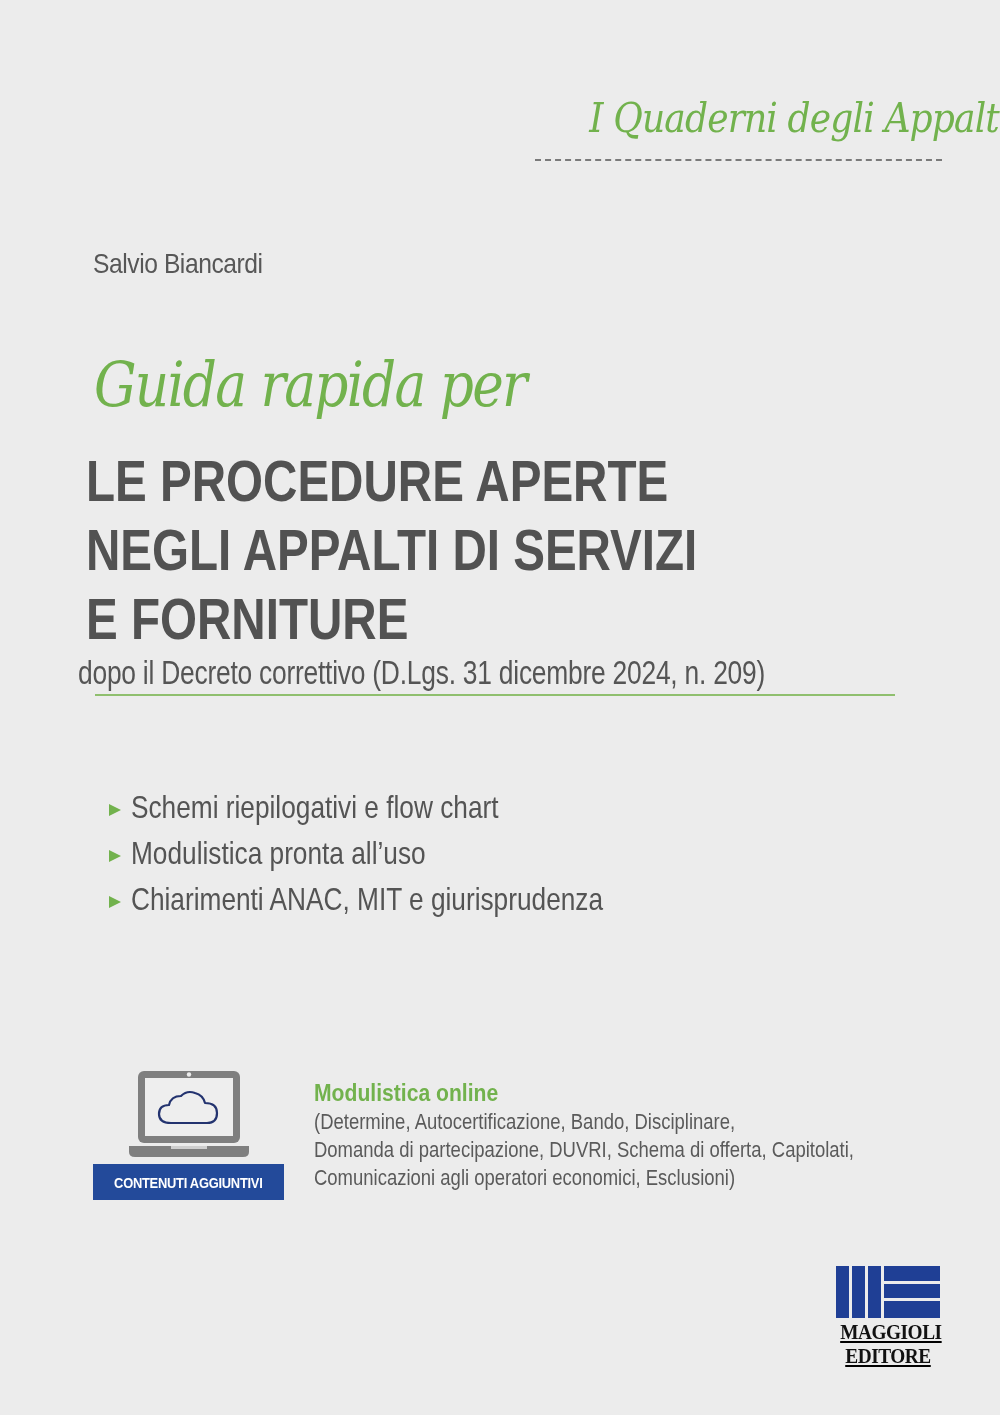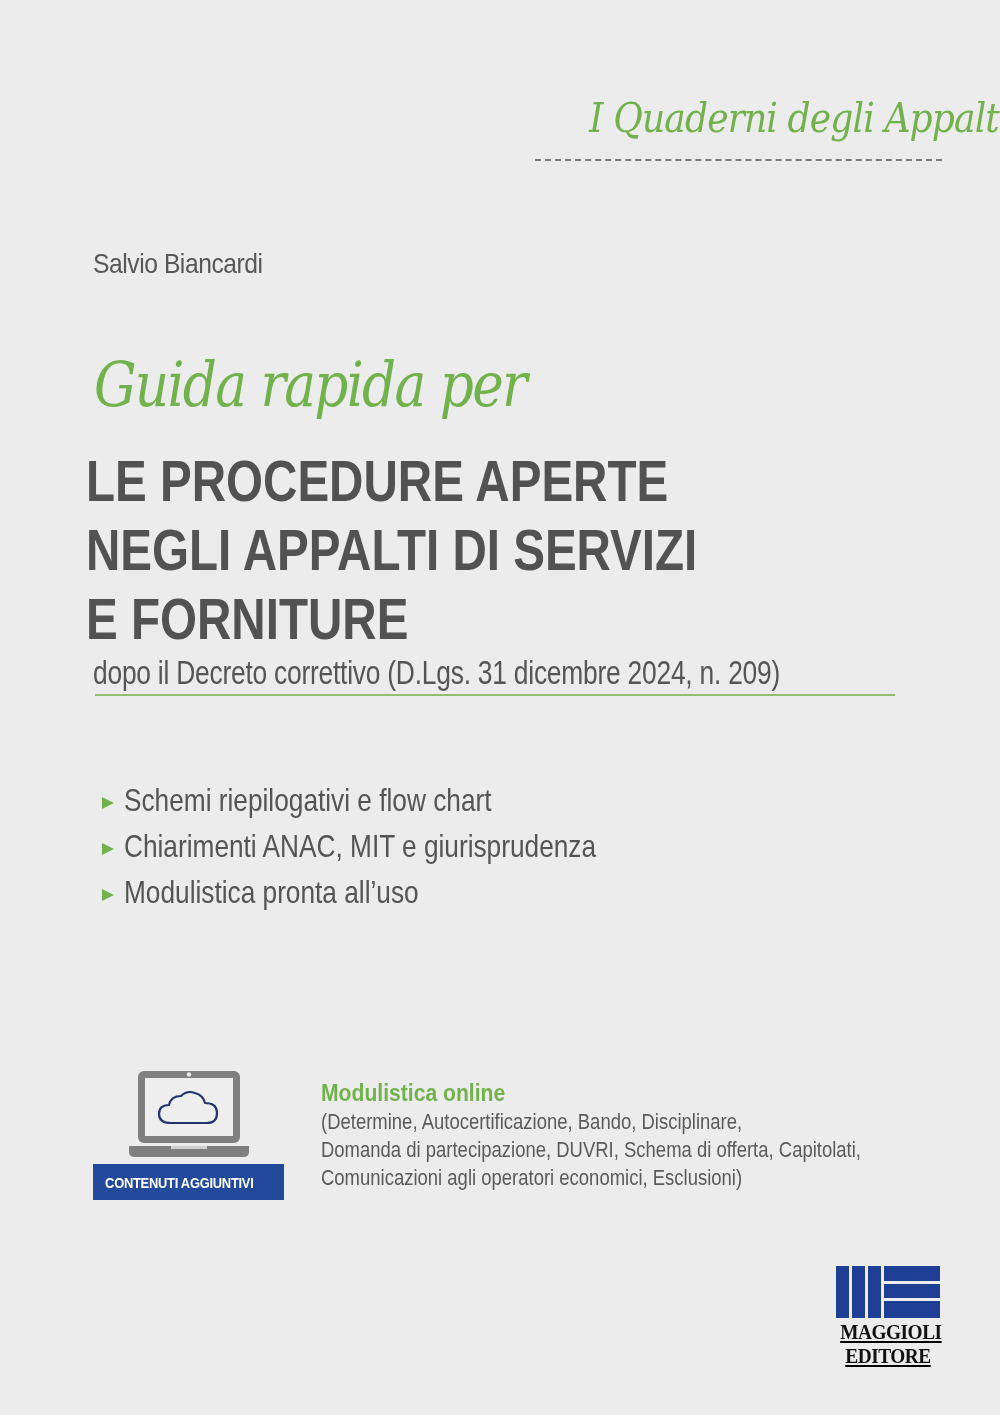--- a/index.html
+++ b/index.html
@@ -67,41 +67,41 @@
       font-size: 58px;
       line-height: 69px;
       color: #525252;
       white-space: nowrap;
       transform: scaleX(0.82);
       transform-origin: left center;
       letter-spacing: 0px;
     }
     .subtitle {
       position: absolute;
-      left: 93px; top: 654px;
+      left: 78px; top: 654px;
       white-space: nowrap;
     }
     .subtitle-text {
       display: inline-block;
       font-size: 33px;
       color: #555555;
       transform: scaleX(0.80);
       transform-origin: left center;
       letter-spacing: -0.3px;
     }
     .subtitle-rule {
       position: absolute;
       left: 95px; top: 694px;
       width: 800px; height: 2px;
       background: #8fbf6e;
     }
     .bullets {
       position: absolute;
       left: 93px; top: 768px;
-      margin: 9px; padding: 0; list-style: none;
+      margin: 16px; padding: 0; list-style: none;
     }
     .bullet {
       display: flex; align-items: center;
       height: 46px;
       white-space: nowrap;
     }
     .bullet-icon {
       width: 0; height: 0;
       border-top: 6px solid transparent;
       border-bottom: 6px solid transparent;
@@ -121,33 +121,33 @@
       position: absolute;
       left: 127px; top: 1068px;
       width: 124px; height: 92px;
     }
     .badge {
       position: absolute;
       left: 93px; top: 1164px;
       width: 191px; height: 36px;
       background: #234a9a;
       color: #ffffff;
-      display: flex; align-items: center; 
+      display: flex; align-items: center; justify-content: center;
     }
     .badge-text {
       display: inline-block;
       font-weight: bold;
       font-size: 15px;
       white-space: nowrap;
       transform: scaleX(0.86);
       letter-spacing: -0.3px;
     }
     .online {
       position: absolute;
-      left: 321px; top: 1078px;
+      left: 314px; top: 1078px;
       width: 620px;
     }
     .online-title {
       font-weight: bold;
       font-size: 24px;
       color: #72b24d;
       white-space: nowrap;
       transform: scaleX(0.88);
       transform-origin: left center;
       line-height: 30px;
@@ -202,25 +202,25 @@
 </div>
 <div class="subtitle-rule"></div>
 
 <ul class="bullets">
   <li class="bullet">
     <span class="bullet-icon"></span>
     <span class="bullet-text">Schemi riepilogativi e flow chart</span>
   </li>
   <li class="bullet">
     <span class="bullet-icon"></span>
-    <span class="bullet-text">Chiarimenti ANAC, MIT e giurisprudenza</span>
+    <span class="bullet-text">Modulistica pronta all’uso</span>
   </li>
   <li class="bullet">
     <span class="bullet-icon"></span>
-    <span class="bullet-text">Modulistica pronta all’uso</span>
+    <span class="bullet-text">Chiarimenti ANAC, MIT e giurisprudenza</span>
   </li>
 </ul>
 
 <div class="laptop">
   <svg width="124" height="92" viewBox="0 0 124 92">
 
     <rect x="11" y="3" width="102" height="72" rx="6" ry="6" fill="#7f7f7f"></rect>
     <rect x="18" y="10" width="88" height="58" fill="#eeeeee"></rect>
 
     <circle cx="62" cy="6.5" r="2.2" fill="#eeeeee"></circle>

